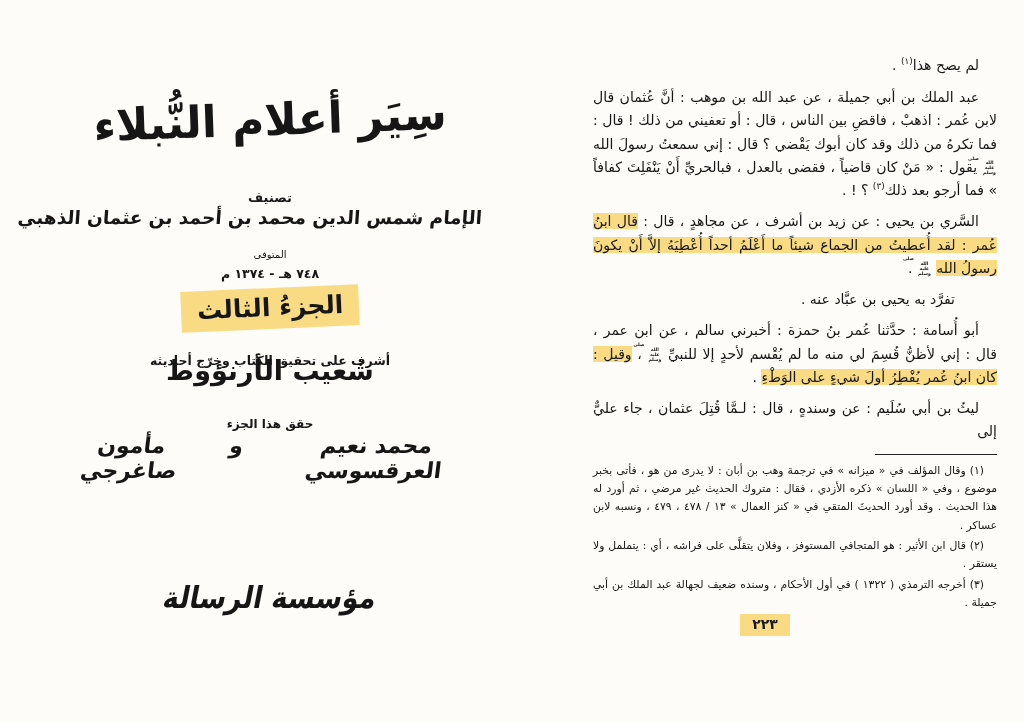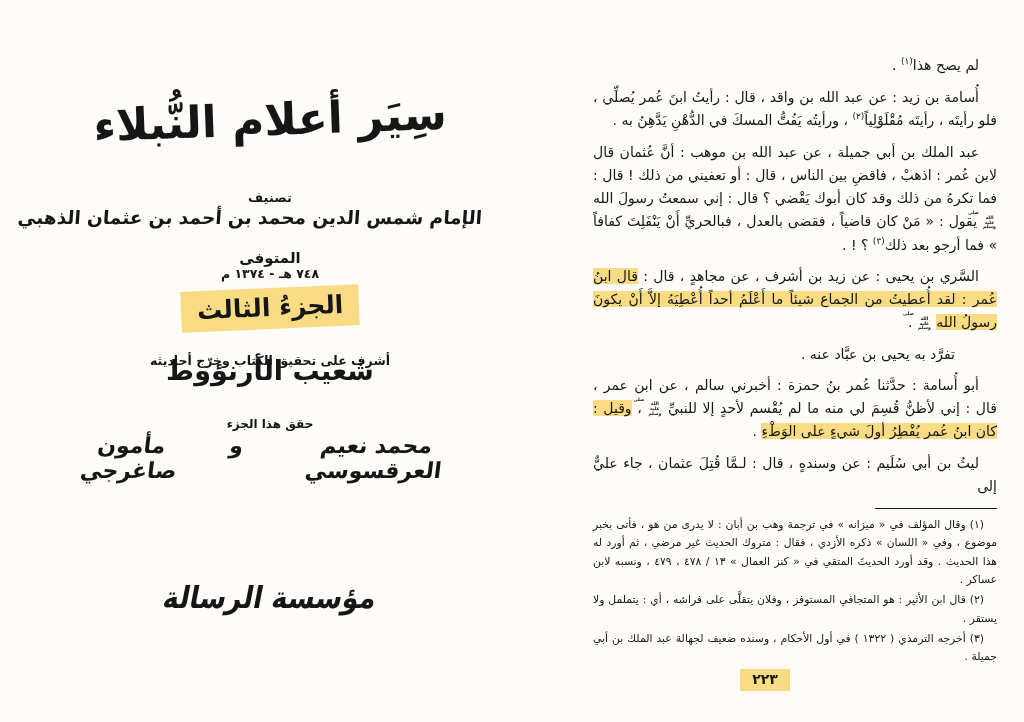--- a/index.html
+++ b/index.html
@@ -11,21 +11,21 @@
     font-family:"DejaVu Sans", sans-serif;
   }
   
   .left-page{ position:absolute; left:58px; top:0; width:424px; height:722px; direction:rtl; text-align:center; }
   .lp{ position:absolute; left:0; width:100%; text-align:center; }
   .book-title{ top:78px; font-size:44px; font-weight:bold; letter-spacing:-2px;
     transform:rotate(-2deg); line-height:1.9; }
   .tasnif{ top:190px; font-size:13px; font-weight:bold; }
   .author{ top:207px; font-size:18.5px; font-weight:bold; white-space:nowrap;
     transform:skewX(-4deg); letter-spacing:-1px; }
-  .mutawaffa{ top:249px; font-size:15px; font-weight:bold;text-align:center; }
+  .mutawaffa{ top:249px; font-size:10px; font-weight:normal;text-align:center; }
   .dates{ top:266px; font-size:12.5px; font-weight:bold; }
   .volume-wrap{ top:288px; }
   .volume{ display:inline-block; background:var(--hl); padding:5px 16px 7px;
     font-size:25px; font-weight:bold; transform:rotate(-2.5deg); letter-spacing:-1px; }
   .supervision{ top:353px; font-size:12.5px; font-weight:bold; letter-spacing:-0.5px; }
   .supervisor{ top:355px; font-size:27px; font-weight:bold; letter-spacing:-1px; }
   .verify-label{ top:417px; font-size:12px; font-weight:bold; }
   .verifiers{ top:433px; font-size:22px; font-weight:bold; transform:skewX(-7deg);
     display:flex; justify-content:center; gap:26px; letter-spacing:-1px; }
   .publisher{ top:582px; font-size:27px; font-weight:bold;
@@ -66,21 +66,20 @@
     <span>محمد نعيم العرقسوسي</span>
     <span>و</span>
     <span>مأمون صاغرجي</span>
   </div>
   <div class="lp publisher">مؤسسة الرسالة</div>
 </div>
 
 <div class="right-page">
   <div>
       <p class="para" style="text-indent: 18px;"><span>لم يصح هذا</span><sup class="fnref">(١)</sup><span> .</span></p>
-      <p class="para" style="text-indent: 18px;"><span>أُسامة بن زيد : عن عبد الله بن واقد ، قال : رأيتُ ابنَ عُمر يُصلِّي ، فلو رأيتَه ، رأيتَه مُقْلَوْلِياً</span><sup class="fnref">(٢)</sup><span> ، ورأيتُه يَفُتُّ المسكَ في الدُّهْنِ يَدَّهِنُ به .</span></p>
       <p class="para" style="text-indent: 18px;"><span>عبد الملك بن أبي جميلة ، عن عبد الله بن موهب : أنَّ عُثمان قال لابن عُمر : اذهبْ ، فاقضِ بين الناس ، قال : أو تعفيني من ذلك ! قال : فما تكرهُ من ذلك وقد كان أبوك يَقْضي ؟ قال : إني سمعتُ رسولَ الله </span><span class="saw">صلى الله عليه وسلم</span><span> يقول : « مَنْ كان قاضياً ، فقضى بالعدل ، فبالحريِّ أَنْ يَنْفَلِتَ كفافاً » فما أرجو بعد ذلك</span><sup class="fnref">(٣)</sup><span> ؟ ! .</span></p>
       <p class="para" style="text-indent: 18px;"><span>السَّري بن يحيى : عن زيد بن أشرف ، عن مجاهدٍ ، قال : </span><span class="hl">قال ابنُ عُمر : لقد أُعطيتُ من الجماع شيئاً ما أَعْلَمُ أحداً أُعْطِيَهُ إلاَّ أَنْ يكونَ رسولُ الله</span><span> </span><span class="saw">صلى الله عليه وسلم</span><span> .</span></p>
       <p class="para" style="text-indent: 42px;"><span>تفرَّد به يحيى بن عبَّاد عنه .</span></p>
       <p class="para" style="text-indent: 18px;"><span>أبو أُسامة : حدَّثنا عُمر بنُ حمزة : أخبرني سالم ، عن ابن عمر ، قال : إني لأظنُّ قُسِمَ لي منه ما لم يُقْسم لأحدٍ إلا للنبيِّ </span><span class="saw">صلى الله عليه وسلم</span><span> ، </span><span class="hl">وقيل : كان ابنُ عُمر يُفْطِرُ أولَ شيءٍ على الوَطْءِ</span><span> .</span></p>
       <p class="para" style="text-indent: 18px;"><span>ليثُ بن أبي سُلَيم : عن وسندهٍ ، قال : لـمَّا قُتِلَ عثمان ، جاء عليٌّ إلى</span></p>
     </div>
   <div class="fn-divider"></div>
   <div>
       <p class="footnote">(١) وقال المؤلف في « ميزانه » في ترجمة وهب بن أبان : لا يدرى من هو ، فأتى بخبر موضوع ، وفي « اللسان » ذكره الأزدي ، فقال : متروك الحديث غير مرضي ، ثم أورد له هذا الحديث . وقد أورد الحديثَ المتقي في « كنز العمال » ١٣ / ٤٧٨ ، ٤٧٩ ، ونسبه لابن عساكر .</p>
       <p class="footnote">(٢) قال ابن الأثير : هو المتجافي المستوفز ، وفلان يتقلَّى على فراشه ، أي : يتململ ولا يستقر .</p>

